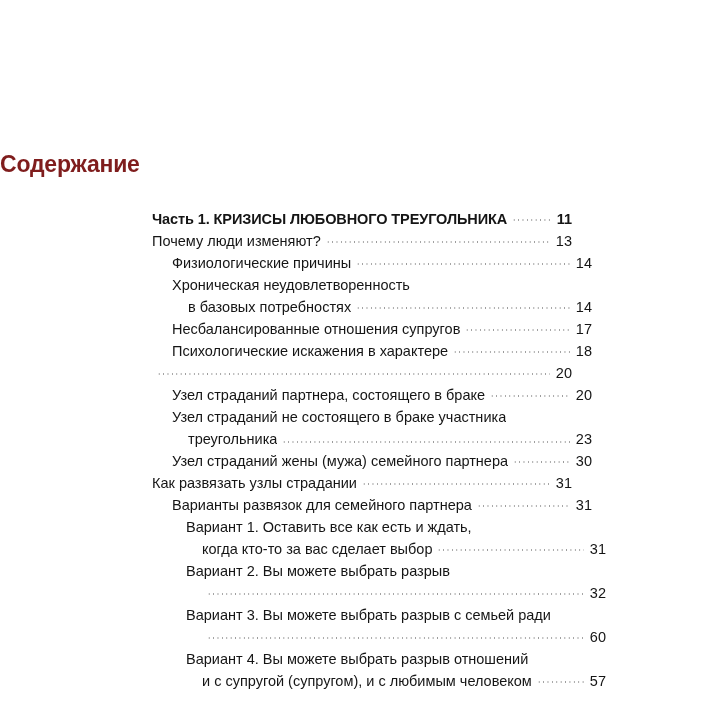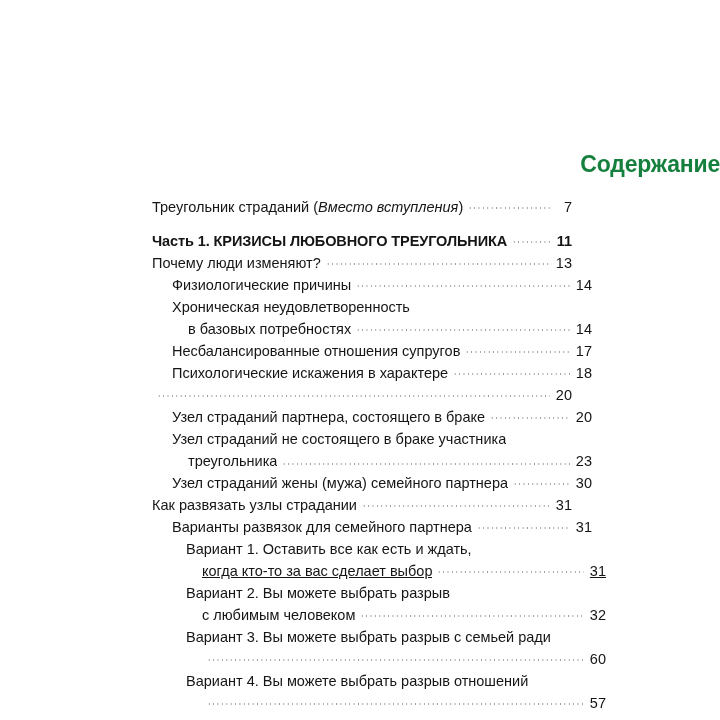--- a/index.html
+++ b/index.html
@@ -24,25 +24,25 @@
     background: #ffffff;
     box-sizing: border-box;
   }
 
   
   .toc-title {
     position: absolute;
     left: 0;
     right: 0;
     top: 138px;
-    text-align: right;
+    text-align: left;
     font-size: 23px;
     font-weight: bold;
     letter-spacing: -0.2px;
-    color: #15803d;
+    color: #7f1d1d;
     line-height: 1;
   }
 
   
   .toc {
     position: absolute;
     left: 152px;
     top: 196px;
     width: 420px;   
   }
@@ -127,27 +127,20 @@
   }
 </style>
 </head>
 <body>
 
 <div class="page">
 
   <h1 class="toc-title">Содержание</h1>
 
   <div class="toc" id="toc-list">
-      <div class="entry lv0">
-        <div class="line">
-          <span class="label">Треугольник страданий (<em>Вместо вступления</em>)</span>
-          <span class="leader"></span>
-          <span class="pageno">7</span>
-        </div>
-      </div>
       <div class="entry lv0 bold gap-before">
         <div class="line">
           <span class="label">Часть 1. КРИЗИСЫ ЛЮБОВНОГО ТРЕУГОЛЬНИКА</span>
           <span class="leader"></span>
           <span class="pageno">11</span>
         </div>
       </div>
       <div class="entry lv0">
         <div class="line">
           <span class="label">Почему люди изменяют?</span>
@@ -227,49 +220,49 @@
         <div class="line">
           <span class="label">Варианты развязок для семейного партнера</span>
           <span class="leader"></span>
           <span class="pageno">31</span>
         </div>
       </div>
       <div class="entry lv2">
         <div class="line cont">
           <span class="label">Вариант 1. Оставить все как есть и ждать,</span>
         </div>
-        <div class="line" style="padding-left: 16px; text-decoration: underline;">
+        <div class="line" style="padding-left: 16px;">
           <span class="label">когда кто-то за вас сделает выбор</span>
           <span class="leader"></span>
           <span class="pageno">31</span>
         </div>
       </div>
       <div class="entry lv2">
         <div class="line cont">
           <span class="label">Вариант 2. Вы можете выбрать разрыв</span>
         </div>
         <div class="line" style="padding-left: 16px;">
-          <span class="label">с любимым человеком</span>
           <span class="leader"></span>
           <span class="pageno">32</span>
         </div>
       </div>
       <div class="entry lv2">
         <div class="line cont">
           <span class="label">Вариант 3. Вы можете выбрать разрыв с семьей ради</span>
         </div>
         <div class="line" style="padding-left: 16px;">
           <span class="leader"></span>
           <span class="pageno">60</span>
         </div>
       </div>
       <div class="entry lv2">
         <div class="line cont">
           <span class="label">Вариант 4. Вы можете выбрать разрыв отношений</span>
         </div>
         <div class="line" style="padding-left: 16px;">
+          <span class="label">и с супругой (супругом), и с любимым человеком</span>
           <span class="leader"></span>
           <span class="pageno">57</span>
         </div>
       </div>
     </div>
 
 </div>
 
 </body></html>

